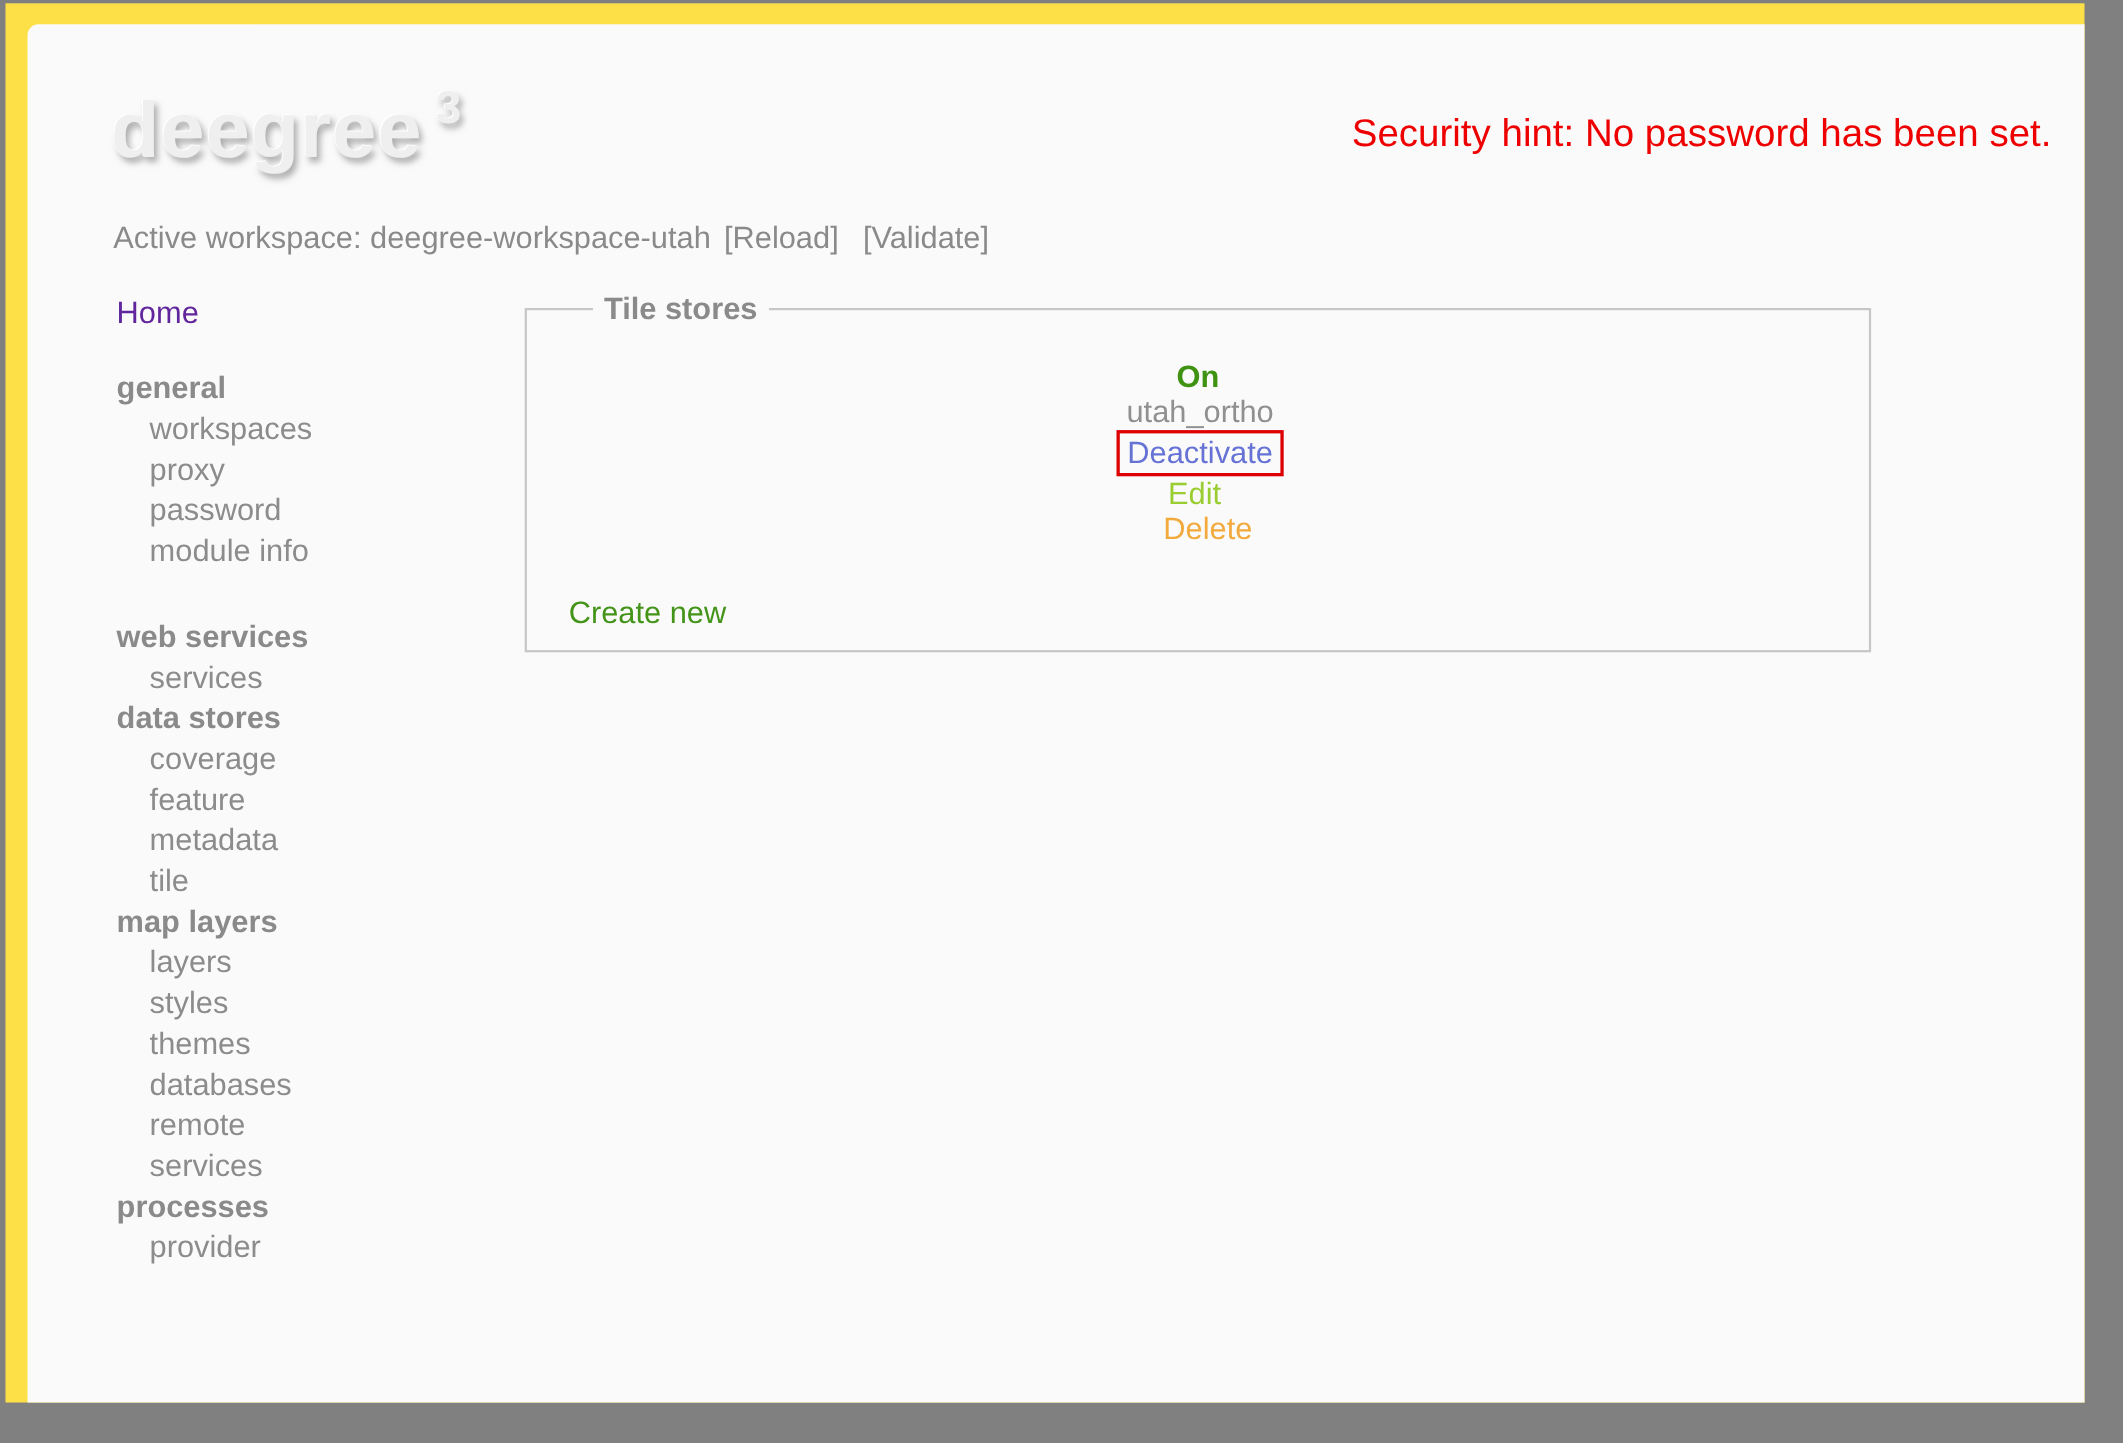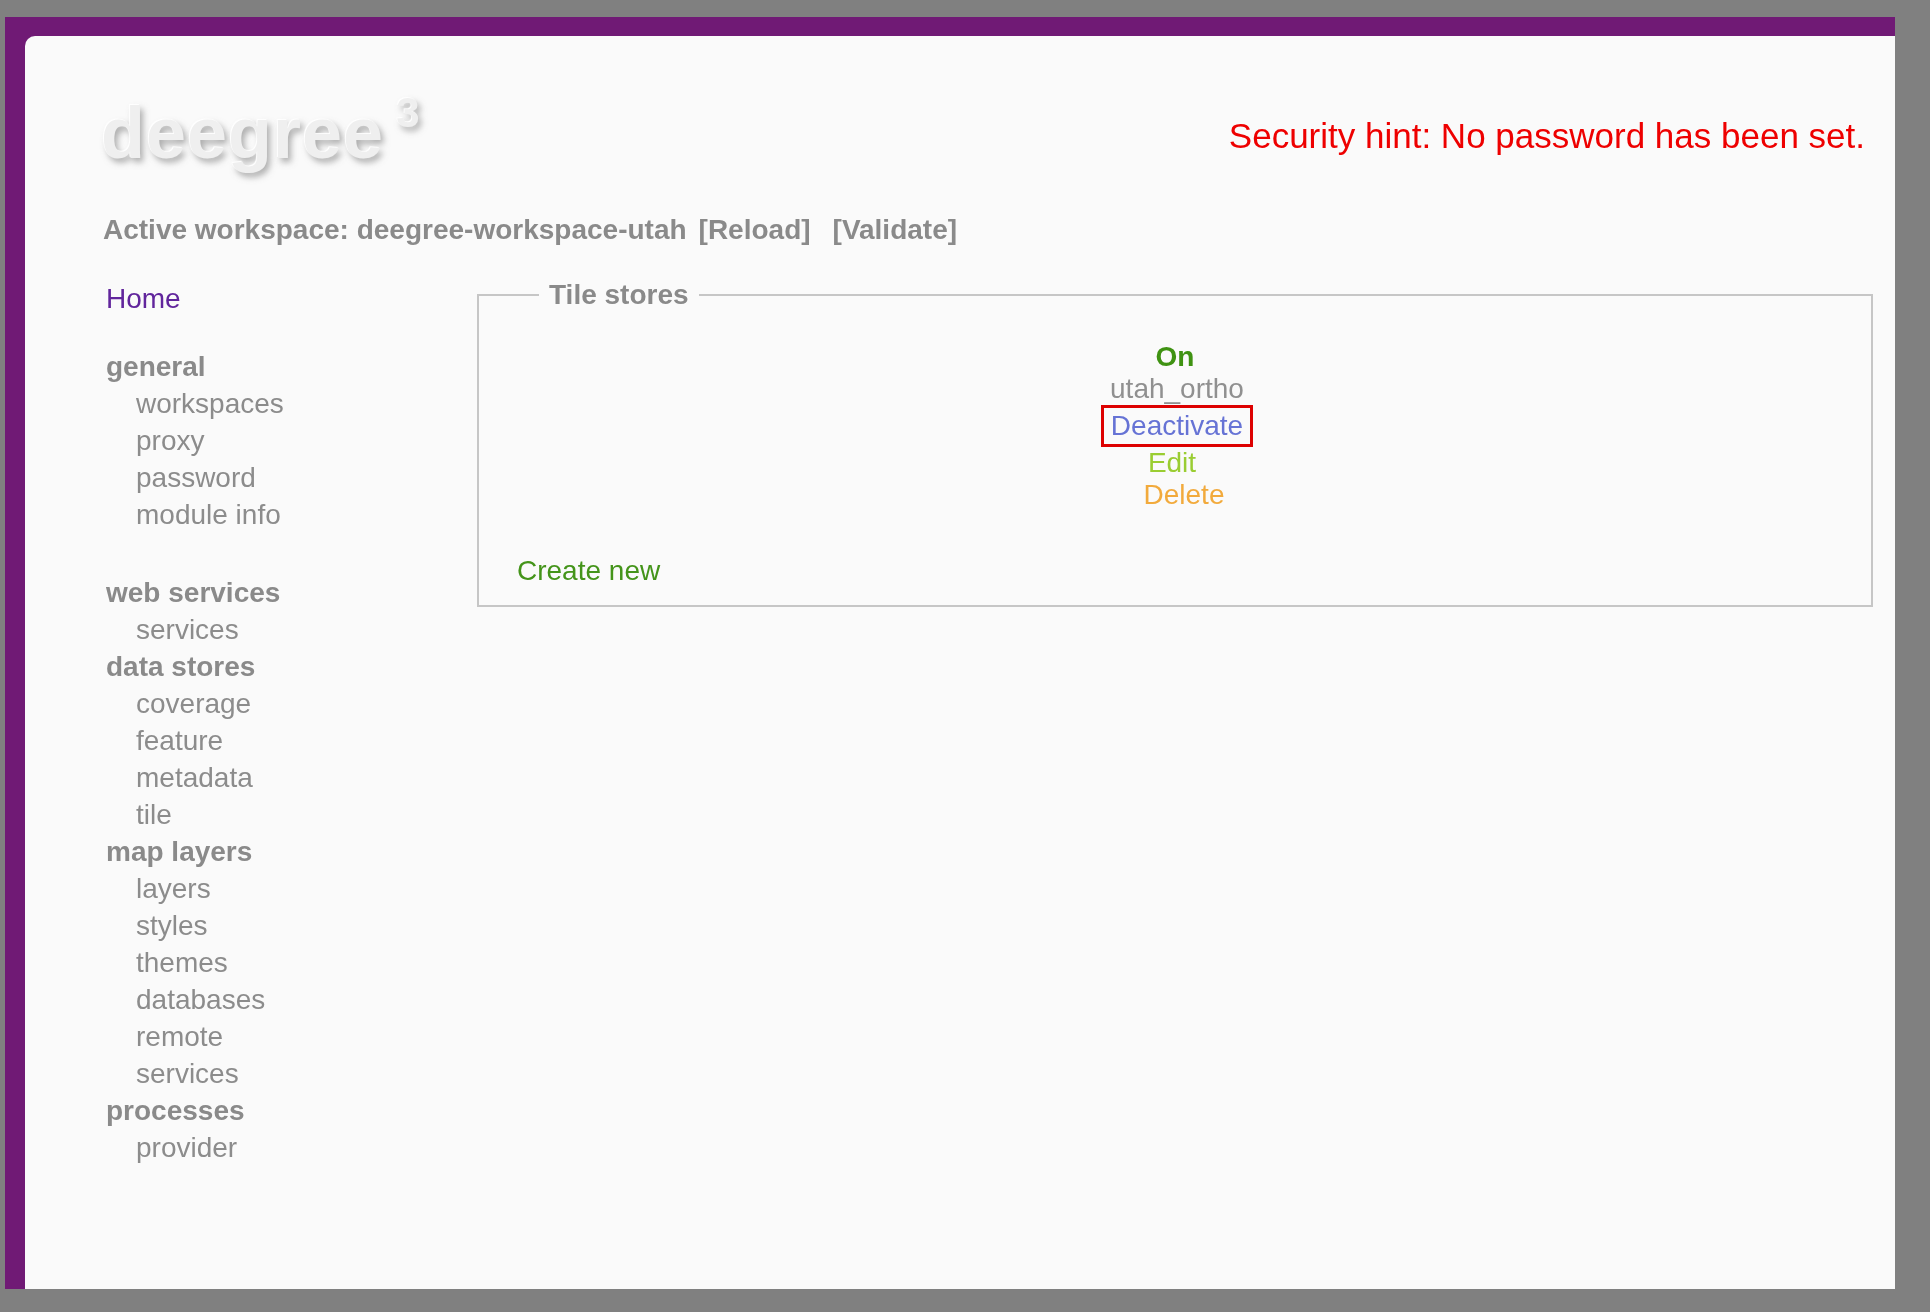--- a/index.html
+++ b/index.html
@@ -6,23 +6,23 @@
   html, body { margin: 0; padding: 0; }
   body {
     width: 1930px; height: 1312px;
     background: #808080;
     font-family: "Liberation Sans", sans-serif;
     position: relative;
     overflow: hidden;
   }
   .frame {
     position: absolute;
-    left: 5px; top: 17px;
+    left: 5px; top: 3px;
     width: 1890px; height: 1272px;
-    background: #701a75;
+    background: #fde047;
     padding-left: 16px;
   }
   .panel {
     position: absolute;
     left: 20px; top: 19px;
     right: 0; bottom: 0;
     background: #fafafa;
     border-radius: 10px 0 0 0;
   }
   
@@ -38,21 +38,21 @@
     position: relative; top: -6px;
   }
   .security-hint {
     position: absolute; top: 80px; right: 30px;
     font-size: 35px; font-weight: normal;
     color: var(--security-hint-red, #ee0000);
     white-space: nowrap;
   }
   .workspace-line {
     position: absolute; left: 78px; top: 178px;
-    font-size: 28px; color: #8a8a8a; white-space: nowrap; font-weight: bold;
+    font-size: 28px; color: #8a8a8a; white-space: nowrap;
   }
   .ws-link { color: #8a8a8a; text-decoration: none; cursor: pointer; }
   .ws-link.reload { margin-left: 12px; }
   .ws-link.validate { margin-left: 22px; }
   
   .sidebar {
     position: absolute; left: 81px; top: 244px;
     width: 330px; font-size: 28px; color: #8c8c8c;
   }
   .side-home {
@@ -66,21 +66,21 @@
   }
   .gitem {
     display: block; height: 37px; line-height: 37px;
     padding-left: 30px; color: #8c8c8c;
     text-decoration: none; cursor: pointer;
   }
   .group.gap-after { margin-bottom: 41px; }
   
   .tile-stores {
     position: absolute; left: 452px; top: 243px;
-    width: 1396px;
+    width: 1224px;
     border: 2px solid #c6c6c6;
     padding: 4px 20px 18px 38px;
     margin: 0;
   }
   .tile-stores legend {
     font-size: 28px; font-weight: bold; color: #8a8a8a;
     padding: 0 10px; margin-left: 22px;
   }
   .store-row {
     margin-top: 26px; font-size: 28px; white-space: nowrap;

